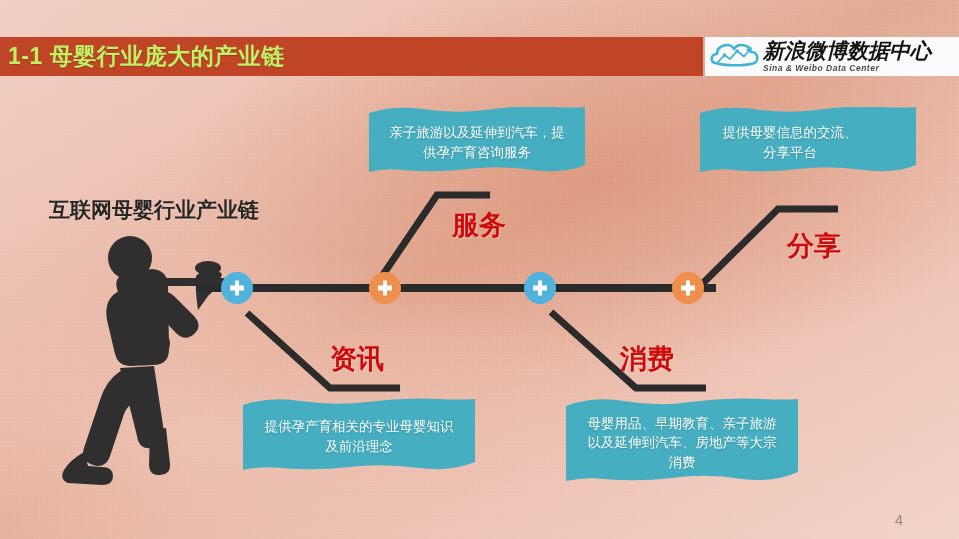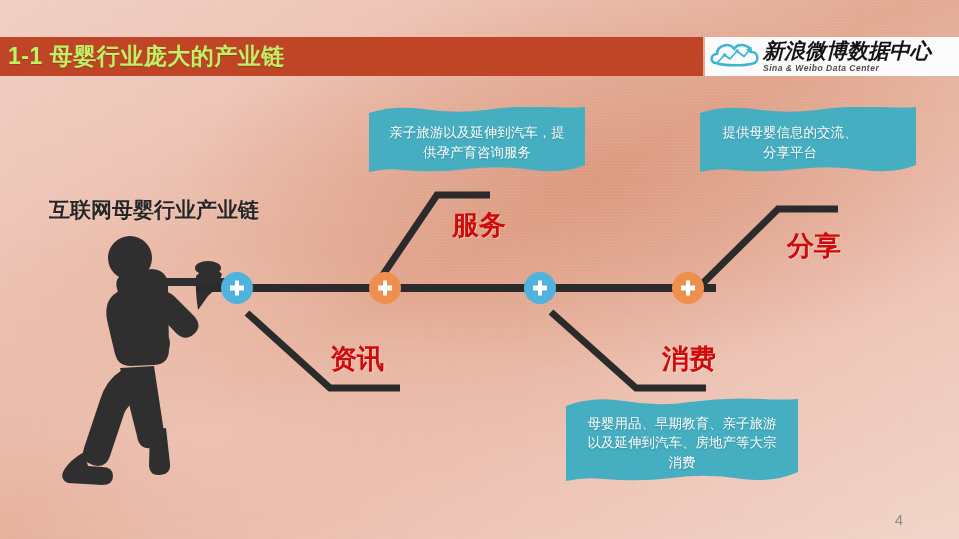--- a/index.html
+++ b/index.html
@@ -74,21 +74,21 @@
   #ribbon-consume .rtext{font-size:13.5px;line-height:1.45;}
 
   
   .clabel{
     position:absolute;z-index:5;color:#cf0a0a;font-weight:bold;font-size:27px;
     white-space:nowrap;text-shadow:1px 1px 0 rgba(255,255,255,0.35);
   }
   #label-service{left:452px;top:207px;}
   #label-share{left:787px;top:228px;}
   #label-info{left:322px;top:341px;margin-left:8px;}
-  #label-consume{left:662px;top:341px;}
+  #label-consume{left:620px;top:341px;}
 
   
   .pagenum{
     position:absolute;right:56px;bottom:11px;z-index:6;
     color:#8c8c8c;font-size:15px;
   }
 </style>
 </head>
 <body>
 
@@ -178,20 +178,26 @@
     <div class="rtext">亲子旅游以及延伸到汽车，提供孕产育咨询服务</div>
   </div>
 
   <div class="ribbon" id="ribbon-share">
     <svg viewBox="0 0 216 72" width="216" height="72" preserveAspectRatio="none">
       <path d="M0 6 q24 -8 54 -4 q32 5 62 1 q34 -5 68 -3 q18 1 32 -0 l0 58 q-22 9 -52 5 q-34 -5 -66 -1 q-32 4 -64 1 q-18 -2 -34 2 z" fill="#45aec0"></path>
     </svg>
     <div class="rtext">提供母婴信息的交流、分享平台</div>
   </div>
 
+  <div class="ribbon" id="ribbon-info">
+    <svg viewBox="0 0 232 78" width="232" height="78" preserveAspectRatio="none">
+      <path d="M0 7 q26 -9 58 -4 q34 5 66 1 q36 -5 72 -3 q20 1 36 0 l0 63 q-24 10 -56 6 q-36 -5 -70 -1 q-34 4 -68 1 q-20 -2 -38 2 z" fill="#45aec0"></path>
+    </svg>
+    <div class="rtext">提供孕产育相关的专业母婴知识及前沿理念</div>
+  </div>
 
   <div class="ribbon" id="ribbon-consume">
     <svg viewBox="0 0 232 90" width="232" height="90" preserveAspectRatio="none">
       <path d="M0 8 q26 -10 58 -5 q34 6 66 1 q36 -5 72 -3 q20 1 36 0 l0 73 q-24 11 -56 7 q-36 -6 -70 -1 q-34 4 -68 1 q-20 -2 -38 2 z" fill="#45aec0"></path>
     </svg>
     <div class="rtext">母婴用品、早期教育、亲子旅游以及延伸到汽车、房地产等大宗消费</div>
   </div>
 
   <div class="clabel" id="label-service">服务</div>
   <div class="clabel" id="label-share">分享</div>

